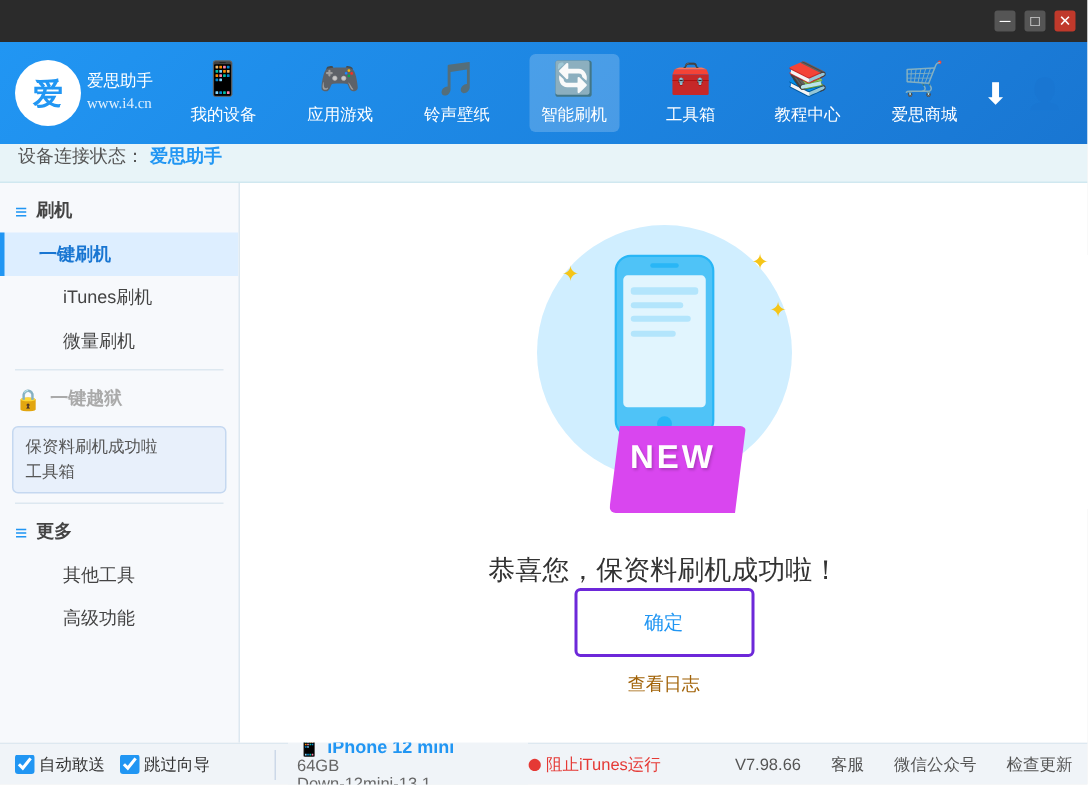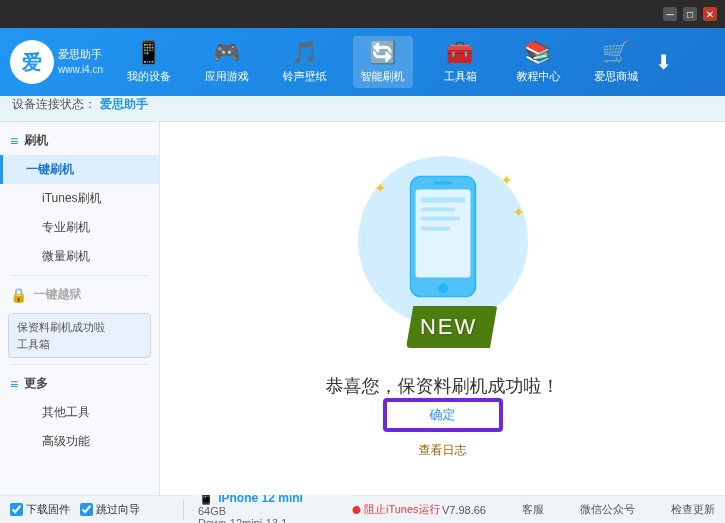--- a/index.html
+++ b/index.html
@@ -211,46 +211,46 @@
       top: 50%;
       left: 50%;
       transform: translate(-50%, -65%);
       z-index: 2;
     }
     .new-badge {
       position: absolute;
       bottom: 10px;
       left: 50%;
       transform: translateX(-40%);
-      background: #4d7c0f;
+      background: #d946ef;
       color: #fff;
       font-size: 22px;
-      font-weight: 400;
-      padding: 8px 20px 8px 14px;
+      font-weight: 700;
+      padding: 8px 20px 24px 14px;
       border-radius: 4px;
       z-index: 3;
       clip-path: polygon(8% 0%, 100% 0%, 92% 100%, 0% 100%);
       letter-spacing: 2px;
       text-shadow: 1px 1px 2px rgba(0,0,0,0.2);
     }
     .sparkle {
       position: absolute;
       font-size: 14px;
       color: #f5c518;
     }
 
     .success-text {
       font-size: 18px;
       color: #333;
       font-weight: 500;
     }
     .confirm-btn {
       width: 120px;
-      height: 34px;
-      border: 4px solid #6d28d9;
+      height: 46px;
+      border: 2px solid #6d28d9;
       background: #fff;
       color: #2196f3;
       border-radius: 4px;
       font-size: 13px;
       cursor: pointer;
       margin-bottom: 10px;
     }
     .guide-link {
       color: #a16207;
       font-size: 12px;
@@ -297,21 +297,21 @@
     }
     .device-info {
       color: #666;
       font-size: 11px;
     }
     .bottom-status {
       flex: 1;
       display: flex;
       align-items: center;
       justify-content: flex-end;
-      gap: 36px;
+      gap: 20px;
       font-size: 11px;
       color: #555;
     }
     .bottom-status-item {
       cursor: pointer;
     }
     .bottom-itunes {
       display: flex;
       align-items: center;
       gap: 3px;
@@ -343,21 +343,21 @@
   </div>
 </div>
 
 <div class="header">
   <div class="logo-area">
     <div class="logo-circle">
       <span class="logo-inner">爱</span>
     </div>
     <div class="logo-text">
       <div>爱思助手</div>
-      <div style="font-size:10px;opacity:0.85;">www.i4.cn</div>
+      <div style="font-size:10px;opacity:0.85;font-family:Liberation Serif, serif;">www.i4.cn</div>
     </div>
   </div>
 
   <div class="nav-items">
     <div class="nav-item">
       <div class="nav-icon">📱</div>
       <div class="nav-label">我的设备</div>
     </div>
     <div class="nav-item">
       <div class="nav-icon">🎮</div>
@@ -402,23 +402,20 @@
 
     <div class="sidebar-section-header">
       <span class="icon">≡</span>
       <span>刷机</span>
     </div>
     <div class="sidebar-item active">
       <span>一键刷机</span>
     </div>
     <div class="sidebar-item">
       <span>iTunes刷机</span>
-    </div>
-    <div class="sidebar-item">
-      <span>专业刷机</span>
     </div>
     <div class="sidebar-item">
       <span>微量刷机</span>
     </div>
 
     <div class="sidebar-divider"></div>
 
     <div class="sidebar-section-header" style="color:#aaa;">
       <span class="icon" style="color:#aaa;">🔒</span>
       <span>一键越狱</span>
@@ -481,21 +478,21 @@
 
   </div>
 </div>
 
 <div class="bottom-bar">
   <div class="bottom-full">
 
     <div class="bottom-left">
       <label class="checkbox-item">
         <input type="checkbox" checked="" style="">
-        <span>下载固件</span>
+        <span>自动敢送</span>
       </label>
       <label class="checkbox-item">
         <input type="checkbox" checked="" style="">
         <span>跳过向导</span>
       </label>
     </div>
 
     <div class="bottom-separator"></div>
 
     <div class="bottom-device-area">

